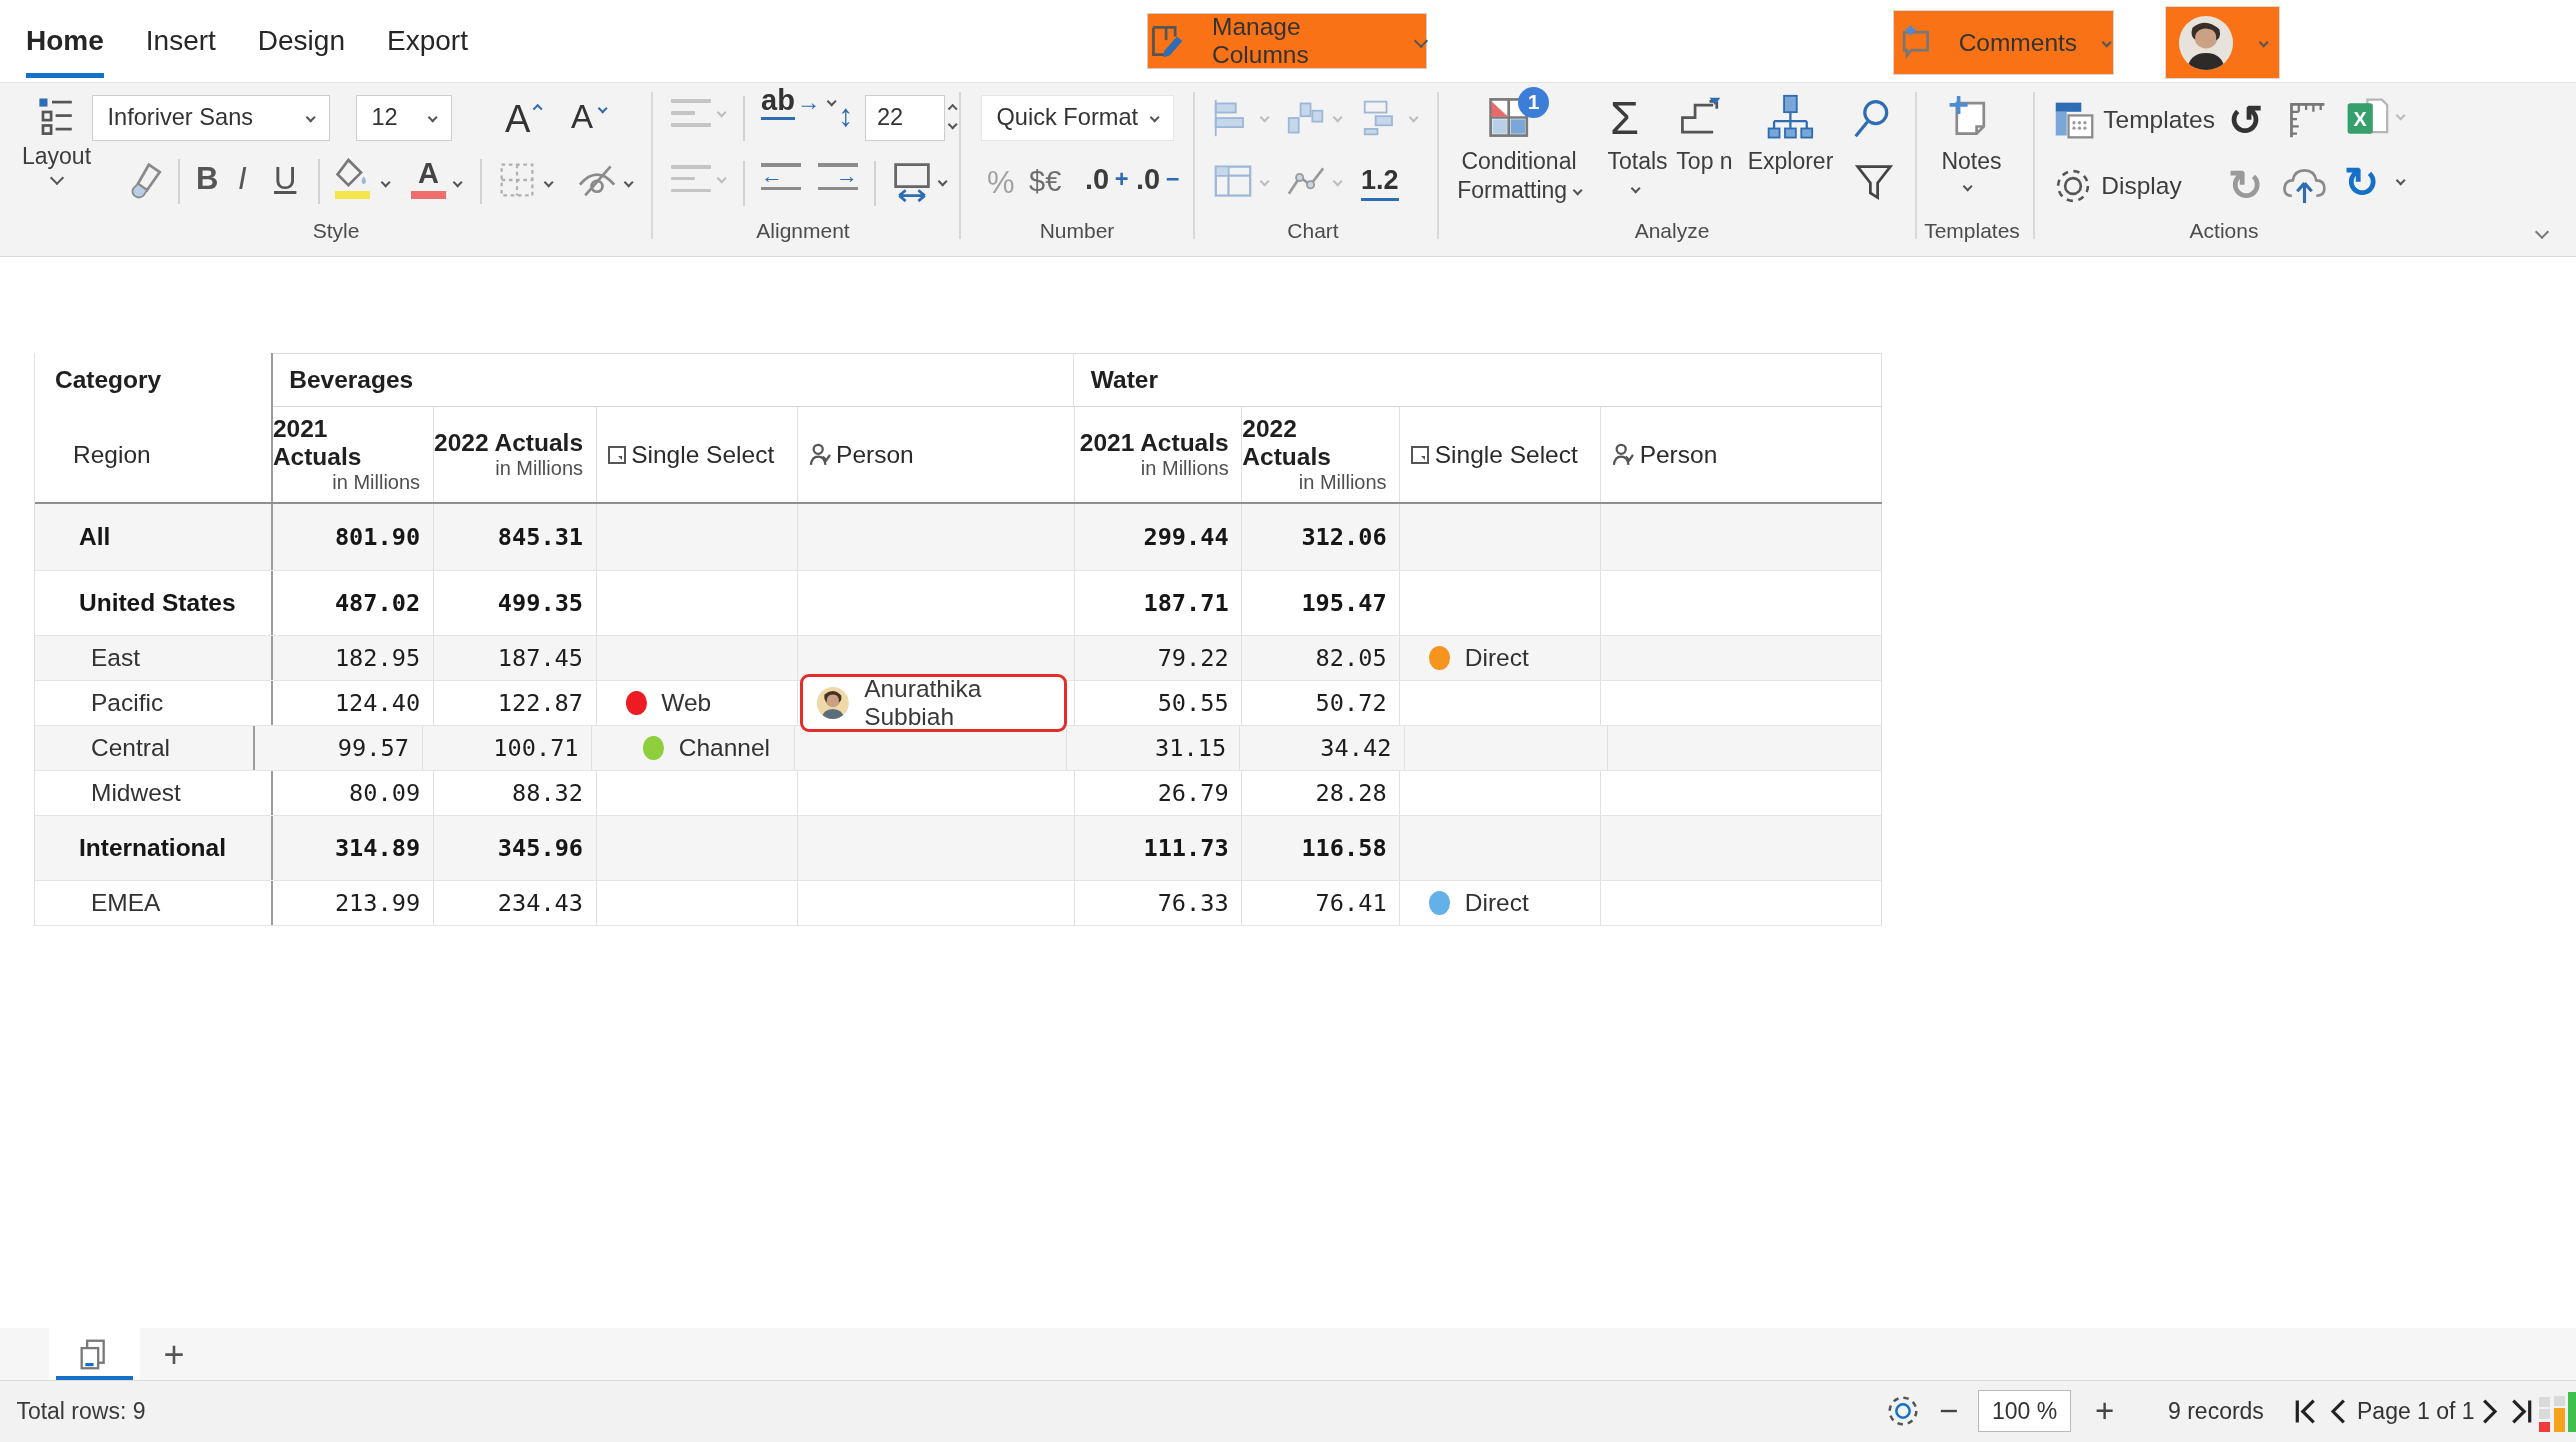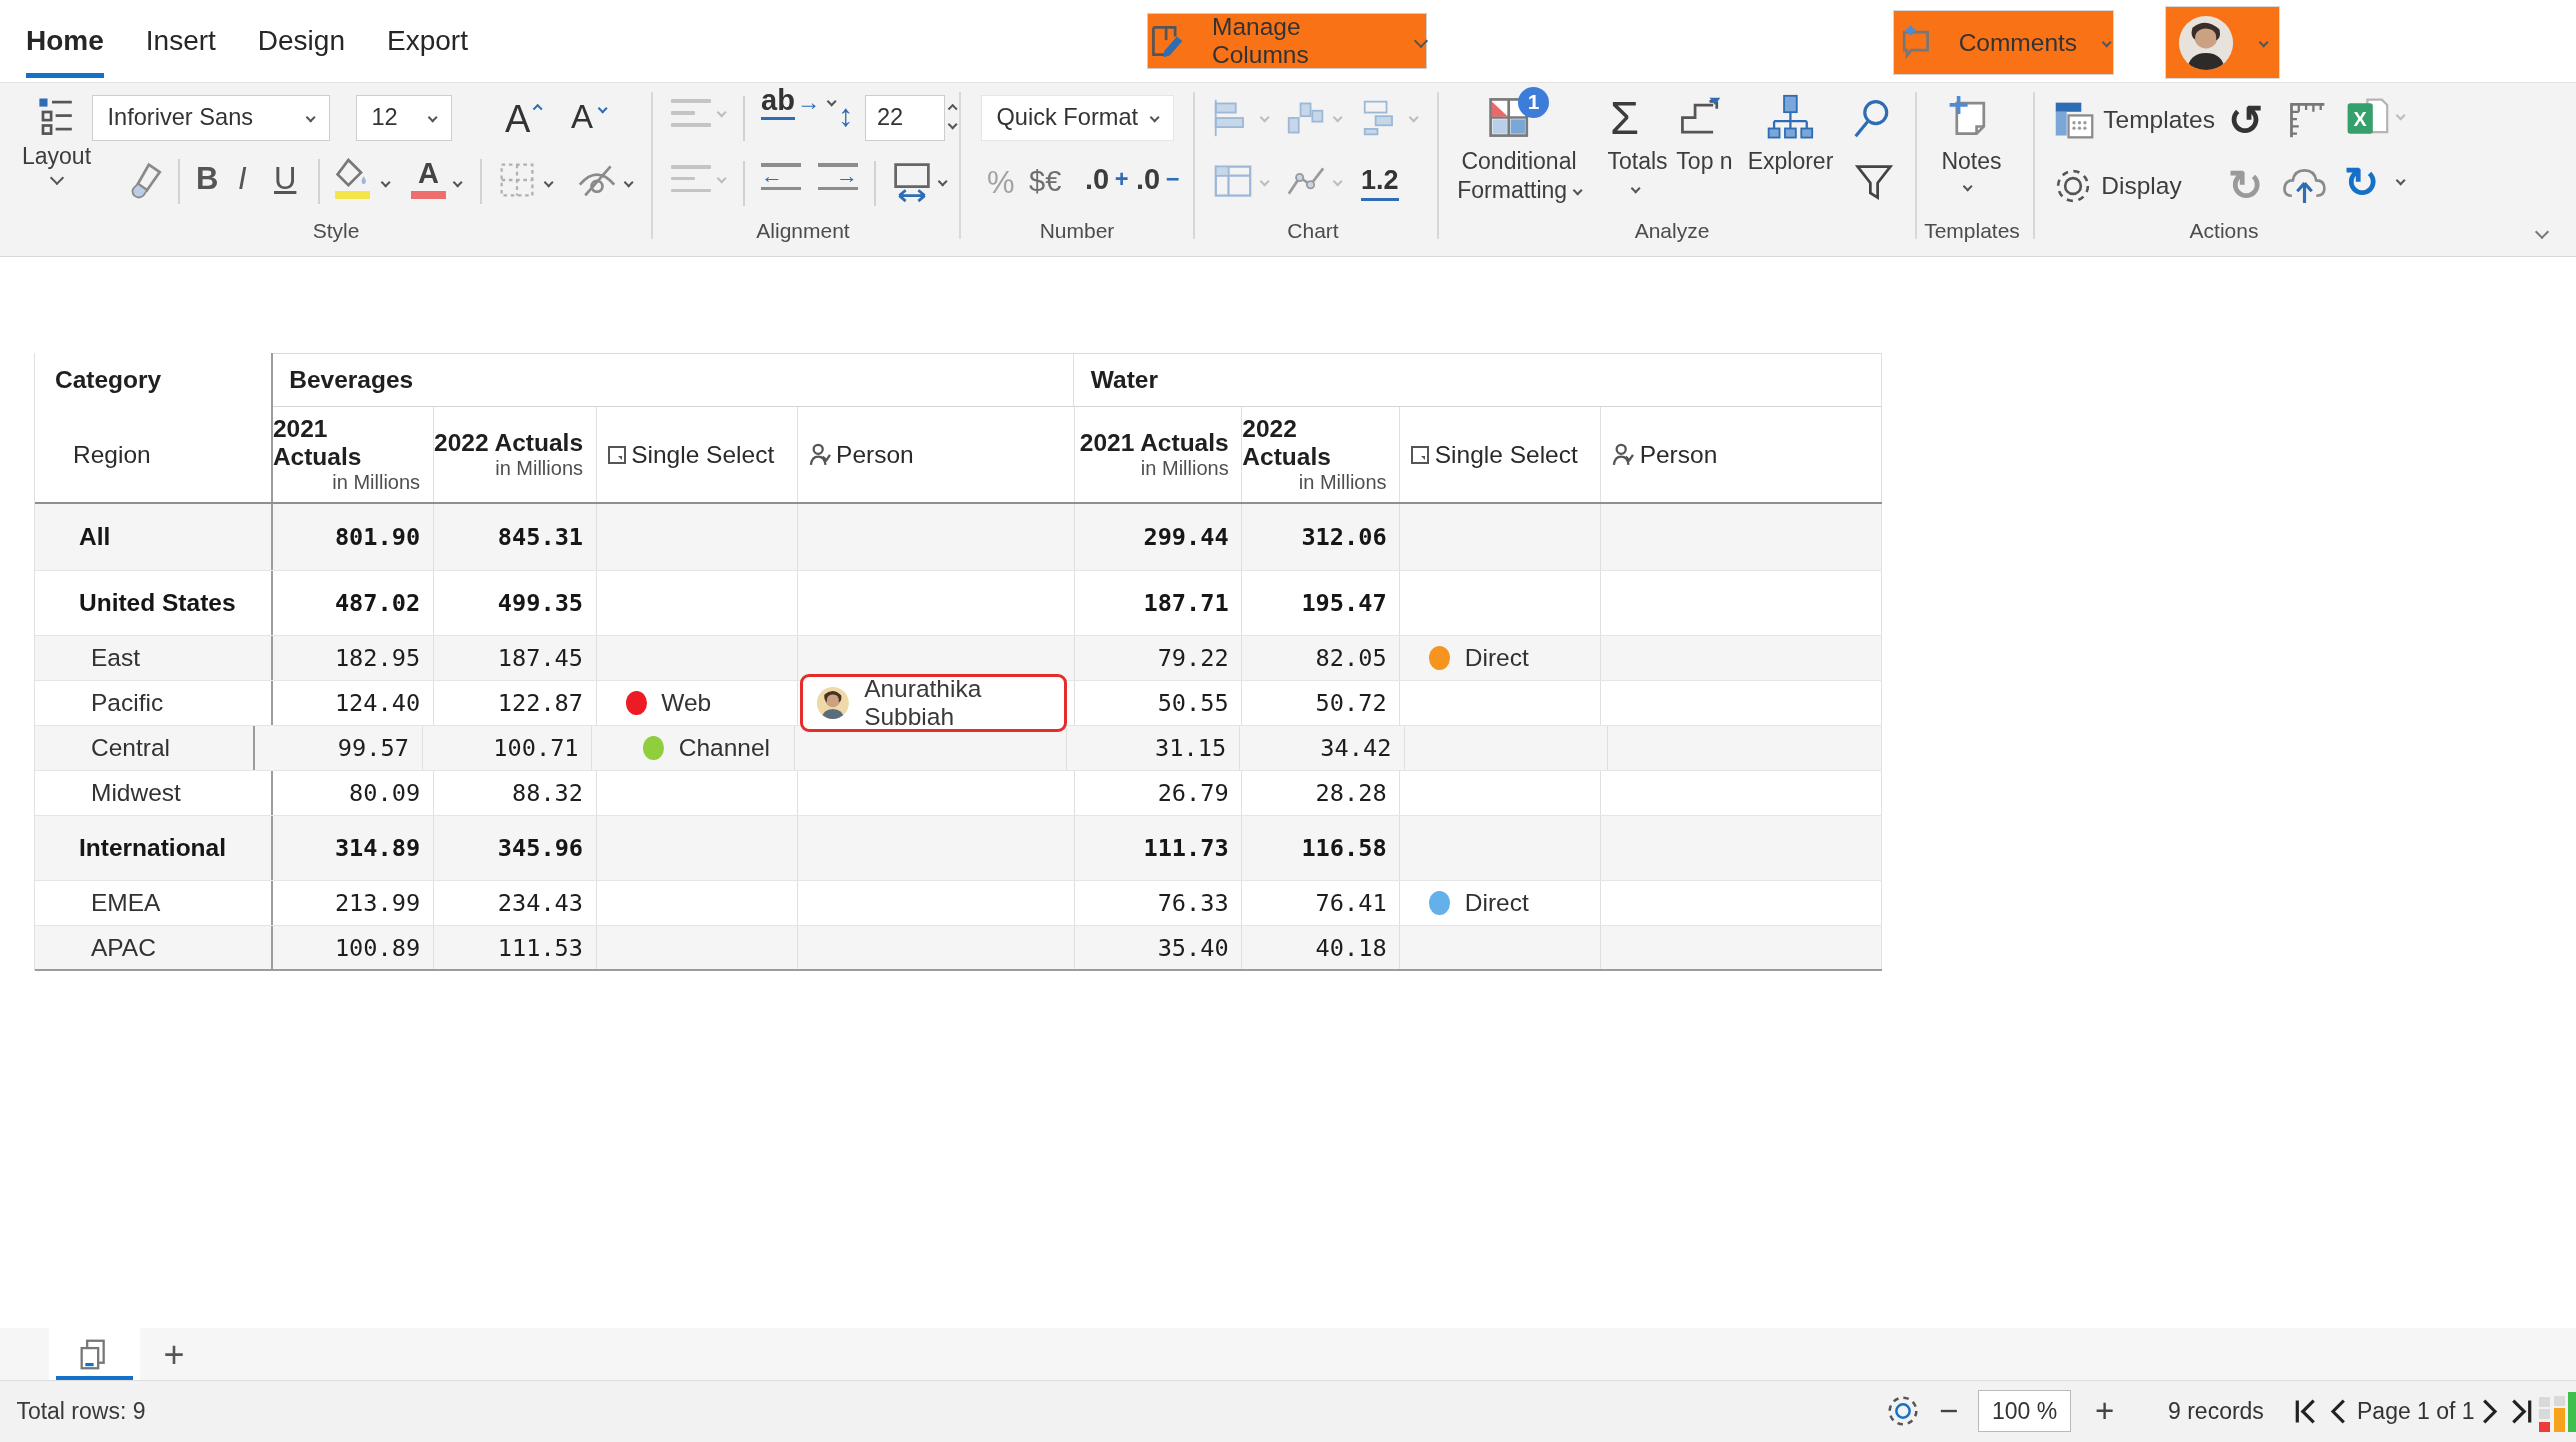--- a/index.html
+++ b/index.html
@@ -642,31 +642,20 @@
           <div class="cell num" style="width: 167px;">76.33</div>
           <div class="cell num" style="width: 158px;">76.41</div>
           <div class="cell" style="width: 201px;">
             <div class="selchip">
               <div class="dot" style="background: rgb(100, 176, 232);"></div>
               <div>Direct</div>
             </div>
           </div>
           <div class="cell pcell" style="width: 281px;"></div>
         </div>
-        <div class="trow body-row z" style="height: 45px; border-bottom: 2.7px solid rgb(156, 156, 156);">
-          <div class="cell rowlabel" style="width: 238px; border-right: 2.7px solid rgb(156, 156, 156);">APAC</div>
-          <div class="cell num" style="width: 161px;">100.89</div>
-          <div class="cell num" style="width: 163px;">111.53</div>
-          <div class="cell" style="width: 201px;"></div>
-          <div class="cell pcell" style="width: 278px;"></div>
-          <div class="cell num" style="width: 167px;">35.40</div>
-          <div class="cell num" style="width: 158px;">40.18</div>
-          <div class="cell" style="width: 201px;"></div>
-          <div class="cell pcell" style="width: 281px;"></div>
-        </div>
       </div>
   </div>
 </div>
 
 <div id="sheetbar">
   <div class="sheet-tab">
     <svg width="33" height="35" viewBox="0 0 36 38">
         <rect x="10" y="4" width="18" height="24" fill="#fff" stroke="#777" stroke-width="2.5"></rect>
         <rect x="4" y="12" width="18" height="22" fill="#fff" stroke="#777" stroke-width="2.5"></rect>
         <path d="M8 30 h9" stroke="#1470c8" stroke-width="3.5"></path>

